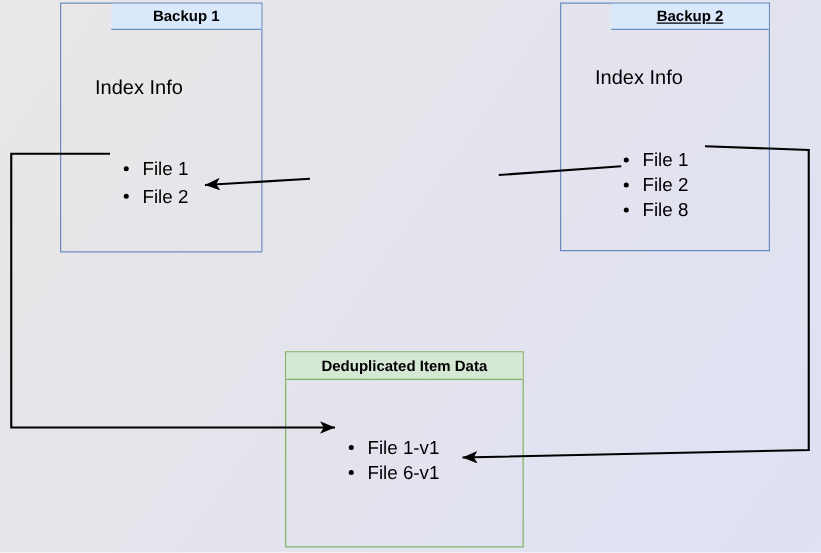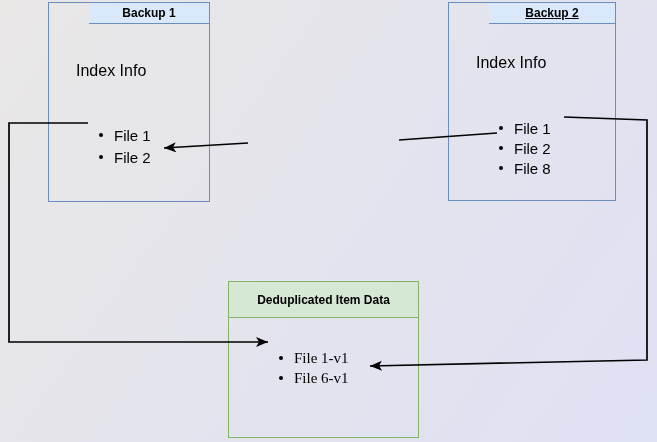--- a/index.html
+++ b/index.html
@@ -25,21 +25,21 @@
     box-sizing: border-box;
     display: flex;
     align-items: center;
     justify-content: center;
     font-weight: bold;
     font-size: 12px;
     border-bottom: 1px solid;
     border-color: inherit;
   }
   .blue  .box-header { background: #dae8fc; height: 21px; border-bottom-color: #6c8ebf; }
-  .green .box-header { background: #d5e8d4; height: 36px; border-bottom-color: #82b366; }
+  .green .box-header { background: #d5e8d4; height: 22px; border-bottom-color: #82b366; }
   .subtitle {
     position: absolute;
     font-size: 16px;
     line-height: 18px;
     white-space: nowrap;
     text-align: right;
   }
   .file-list {
     position: absolute;
     font-size: 15px;
@@ -124,21 +124,21 @@
           <span class="bullet"></span>
           <span>File 8</span>
         </div>
       </div>
   </div>
 
   <div class="box green" style="left:228px; top:281px; width:191px; height:157px;">
     <div class="box-header">
       <span>Deduplicated Item Data</span>
     </div>
-    <div class="file-list lh20" style="left:50px; top:54px;font-family:Liberation Serif, serif;">
+    <div class="file-list lh20" style="left:50px; top:54px;">
 
         <div class="file-row">
           <span class="bullet"></span>
           <span>File 1-v1</span>
         </div>
 
 
         <div class="file-row">
           <span class="bullet"></span>
           <span>File 6-v1</span>

